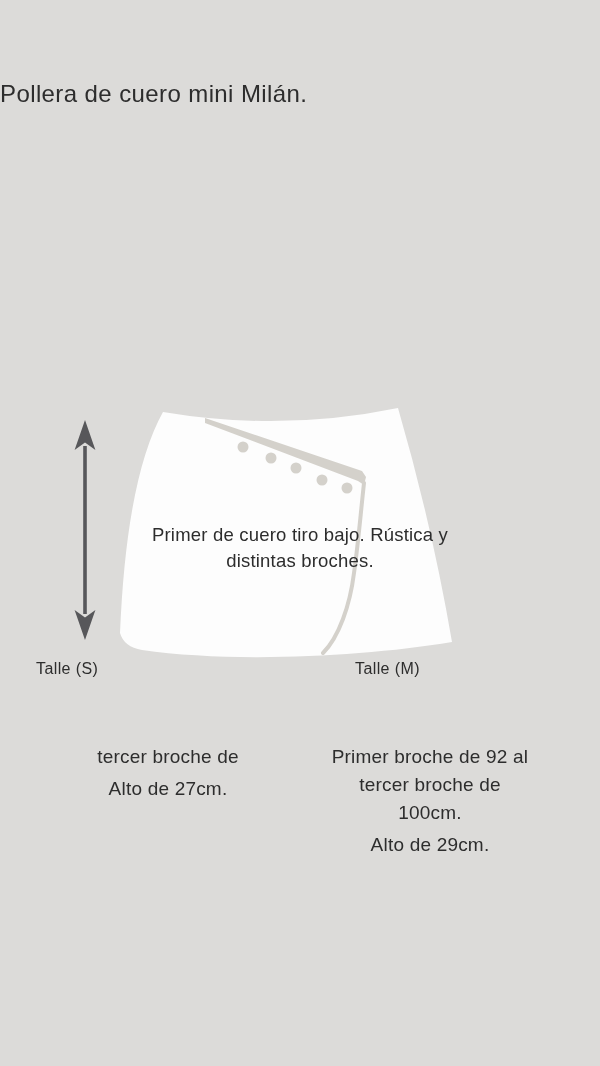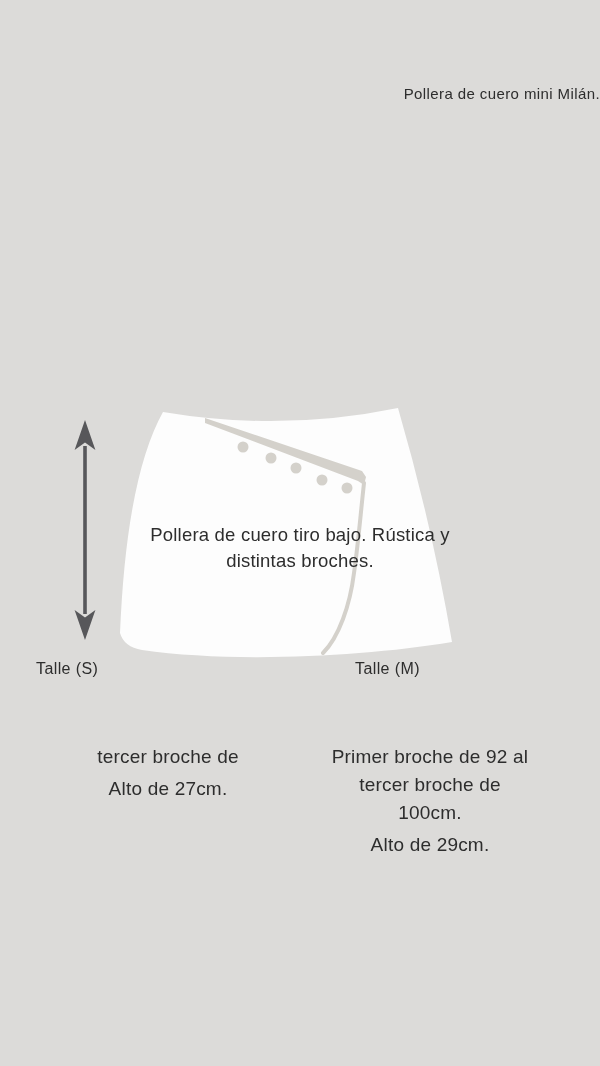--- a/index.html
+++ b/index.html
@@ -18,22 +18,22 @@
   .page{
     position:relative;
     width:600px;height:1066px;
     background:var(--bg);
     overflow:hidden;
     margin:0 auto;
   }
   .title{
     position:absolute;
     top:79px;left:0;right:0;
-    text-align:right;
-    font-size:15px;
+    text-align:left;
+    font-size:24px;
     line-height:30px;
     font-weight:500;
     letter-spacing:.4px;
   }
   .figure{
     position:absolute;
     top:200px;left:0;
     width:600px;height:270px;
   }
   .arrow-svg{
@@ -105,21 +105,21 @@
         <circle cx="159" cy="53" r="5.5"></circle>
         <circle cx="184" cy="63" r="5.5"></circle>
         <circle cx="210" cy="75" r="5.5"></circle>
         <circle cx="235" cy="83" r="5.5"></circle>
       </g>
     </svg>
 
   </div>
 
   <div class="description">
-    <div>Pollera de cuero tiro bajo. Rústica y</div>
+    <div>Primer de cuero tiro bajo. Rústica y</div>
     <div>distintas broches.</div>
   </div>
 
   <div class="size-label s">Talle (S)</div>
   <div class="size-label m">Talle (M)</div>
 
   <div class="size-col s">
     <div>tercer broche de</div>
     <div class="height-line">Alto de 27cm.</div>
   </div>

